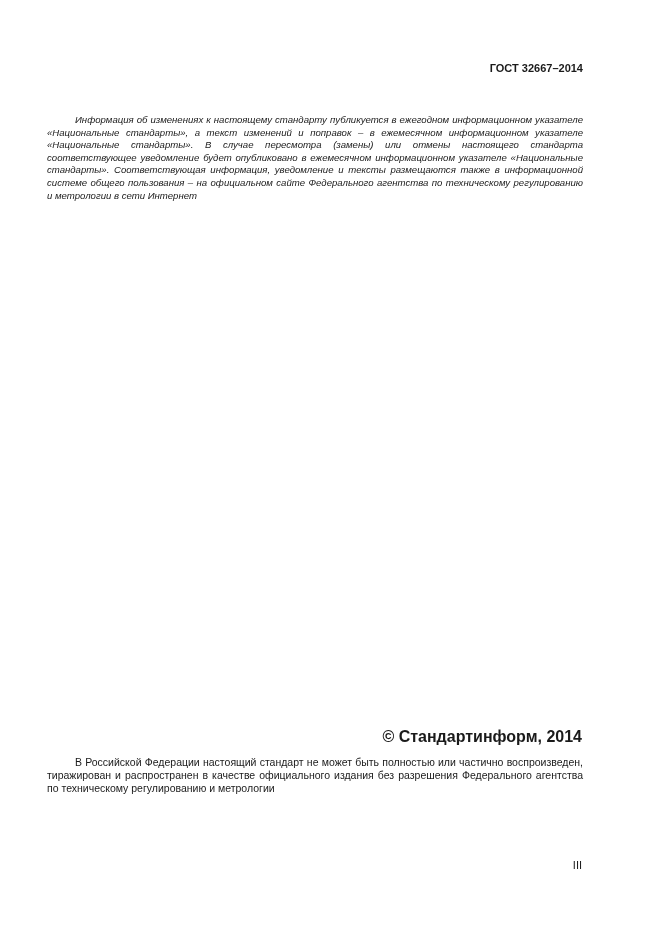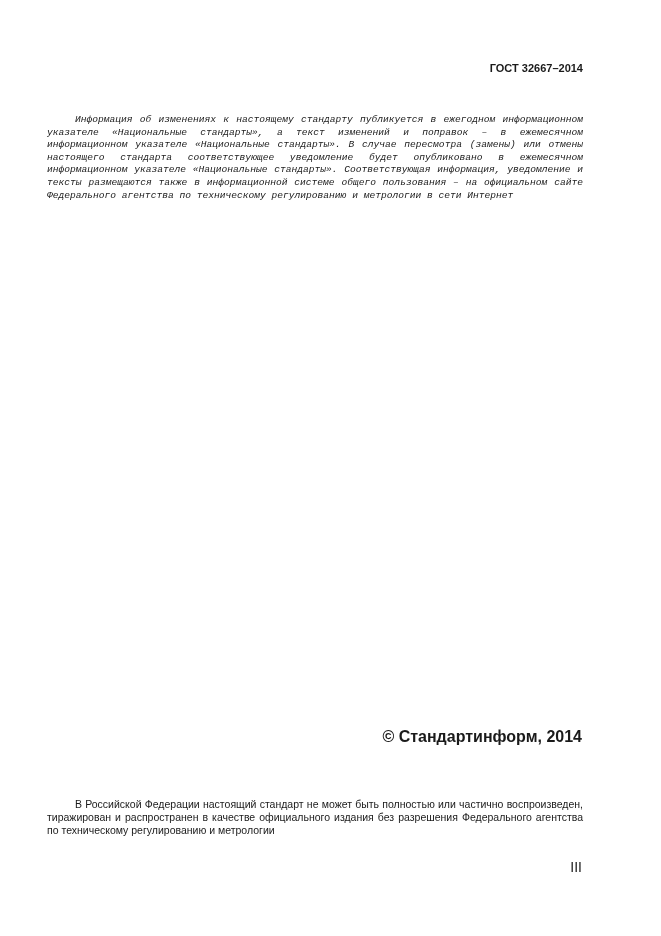--- a/index.html
+++ b/index.html
@@ -1,24 +1,24 @@
 <!DOCTYPE html>
 <html><head>
 <meta charset="utf-8">
 <style>
   html, body { margin: 0; padding: 0; background: #ffffff; }
   body { width: 661px; height: 936px; position: relative; overflow: hidden;
          font-family: "Liberation Sans", sans-serif; color: #1a1a1a; }
   .header { position: absolute; top: 62px; right: 78px; font-weight: bold; font-size: 11px; }
   .info { position: absolute; top: 114px; left: 47px; width: 536px; font-style: italic;
-          font-size: 9.6px; line-height: 12.6px; text-align: justify; text-indent: 28px; font-family: Liberation Mono, monospace; }
+          font-size: 9.6px; line-height: 12.6px; text-align: justify; text-indent: 28px; }
   .copyright { position: absolute; top: 728px; right: 79px; font-size: 16px; font-weight: bold; }
-  .notice { position: absolute; top: 798px; left: 47px; width: 536px; font-size: 10.5px;
+  .notice { position: absolute; top: 756px; left: 47px; width: 536px; font-size: 10.5px;
             line-height: 12.8px; text-align: justify; text-indent: 28px; }
-  .pagenum { position: absolute; top: 859px; right: 79px; font-size: 14px; }
+  .pagenum { position: absolute; top: 859px; right: 79px; font-size: 11px; }
 </style>
 </head>
 <body>
 
 <div class="header">ГОСТ 32667–2014</div>
 
 <div class="info">Информация об изменениях к настоящему стандарту публикуется в ежегодном информационном указателе «Национальные стандарты», а текст изменений и поправок – в ежемесячном информационном указателе «Национальные стандарты». В случае пересмотра (замены) или отмены настоящего стандарта соответствующее уведомление будет опубликовано в ежемесячном информационном указателе «Национальные стандарты». Соответствующая информация, уведомление и тексты размещаются также в информационной системе общего пользования – на официальном сайте Федерального агентства по техническому регулированию и метрологии в сети Интернет</div>
 
 <div class="copyright">© Стандартинформ, 2014</div>
 

